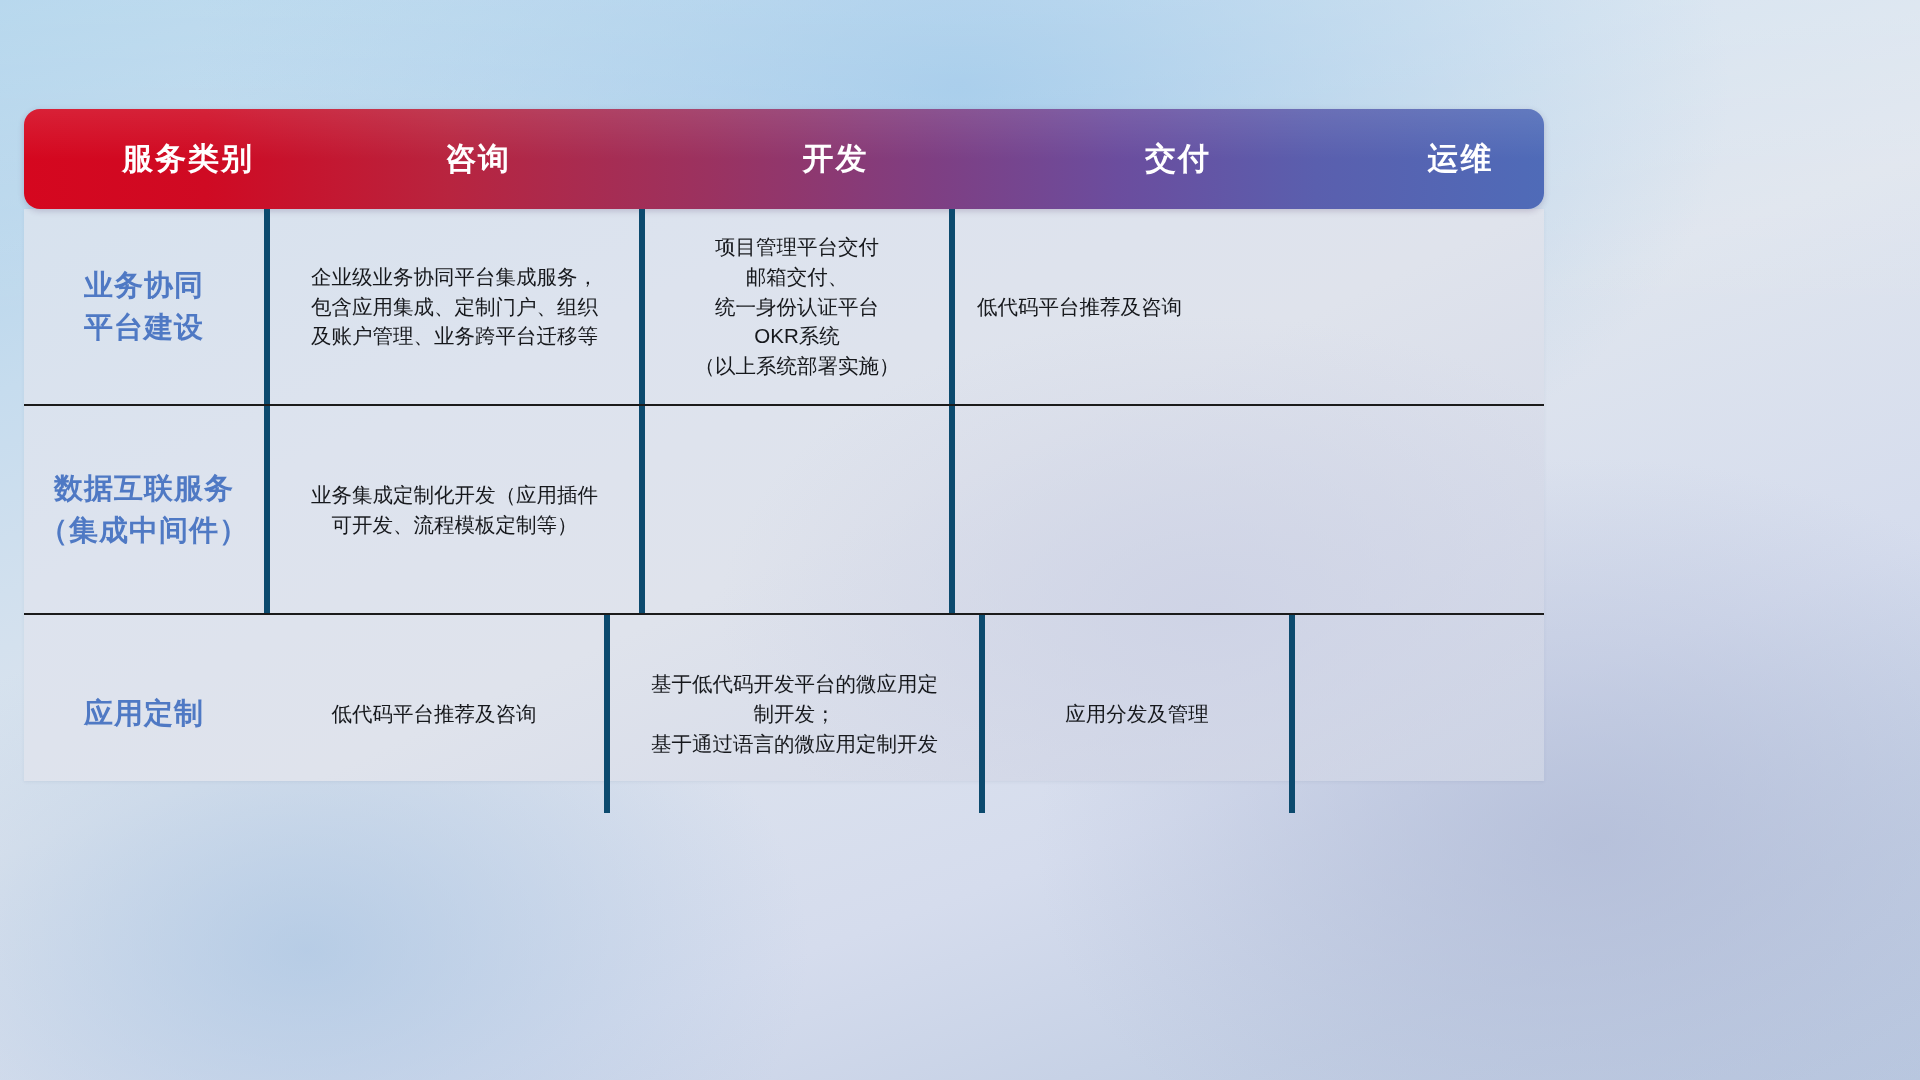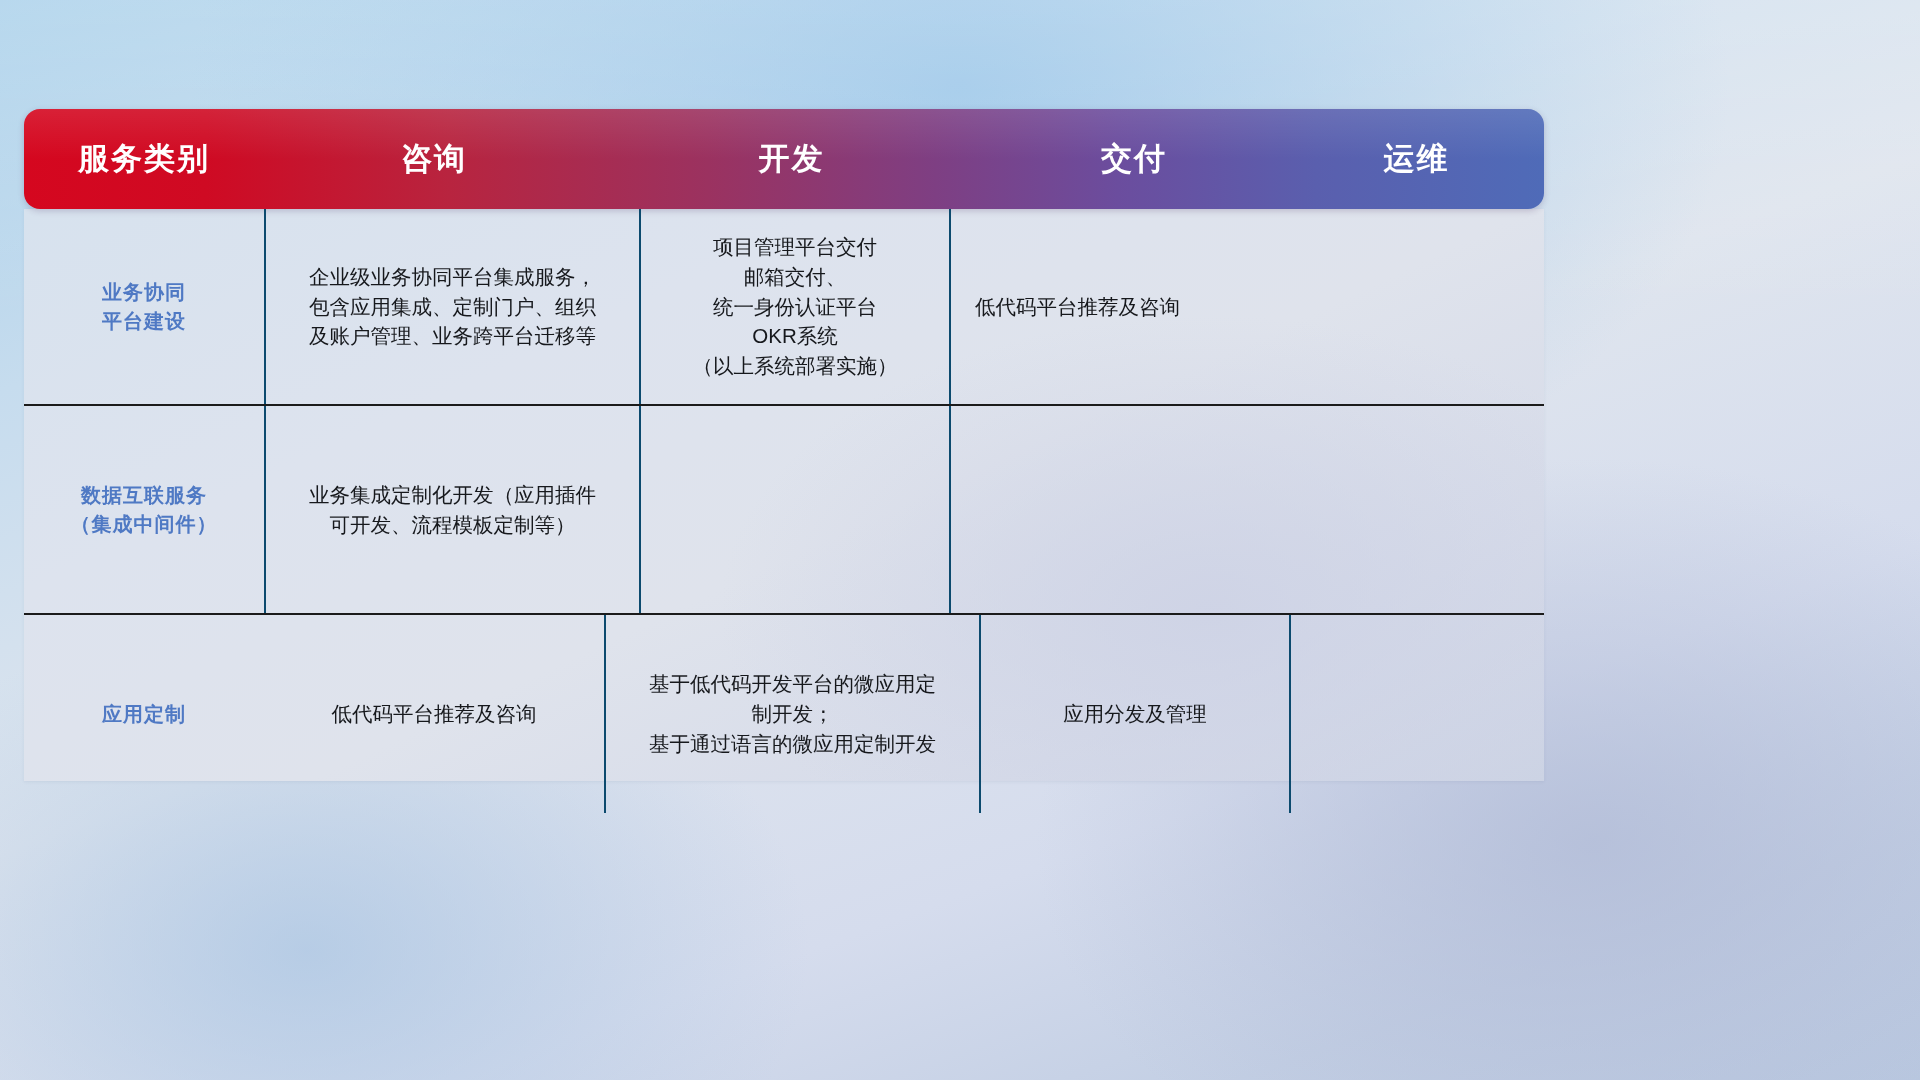--- a/index.html
+++ b/index.html
@@ -87,21 +87,21 @@
     font-size: 31px;
     font-weight: bold;
     letter-spacing: 2px;
     text-align: center;
     position: relative;
     z-index: 2;
     white-space: nowrap;
   }
 
   
-  .col-0 { width: 240px; flex: 0 0 240px; }
+  .col-0 { width: 240px; flex: 0 0 240px; padding-left: 44px; }
   .col-1 { width: 340px; flex: 0 0 340px; }
   .col-2 { width: 375px; flex: 0 0 375px; }
   .col-3 { width: 310px; flex: 0 0 310px; }
   .col-4 { width: 255px; flex: 0 0 255px; }
 
   
   #grid {
     position: absolute;
     left: 0;
     top: 100px;
@@ -125,26 +125,26 @@
     align-items: center;
     justify-content: center;
     text-align: center;
     padding: 4px 12px;
     color: #16181c;
     font-size: 20.5px;
     line-height: 1.46;
     white-space: pre-line;
   }
   
-  .cell.sep-left { border-left: 2px solid #0c4a6e; }
+  .cell.sep-left { border-left: 6px solid #0c4a6e; }
 
   .cat {
     color: #4f79c4;
     font-weight: bold;
-    font-size: 20px;
+    font-size: 29px;
     line-height: 1.42;
     letter-spacing: 1px;
     white-space: pre-line;
   }
 </style>
 </head>
 <body>
 
 <div id="page-bg">
   <div id="bg-sheen"></div>

